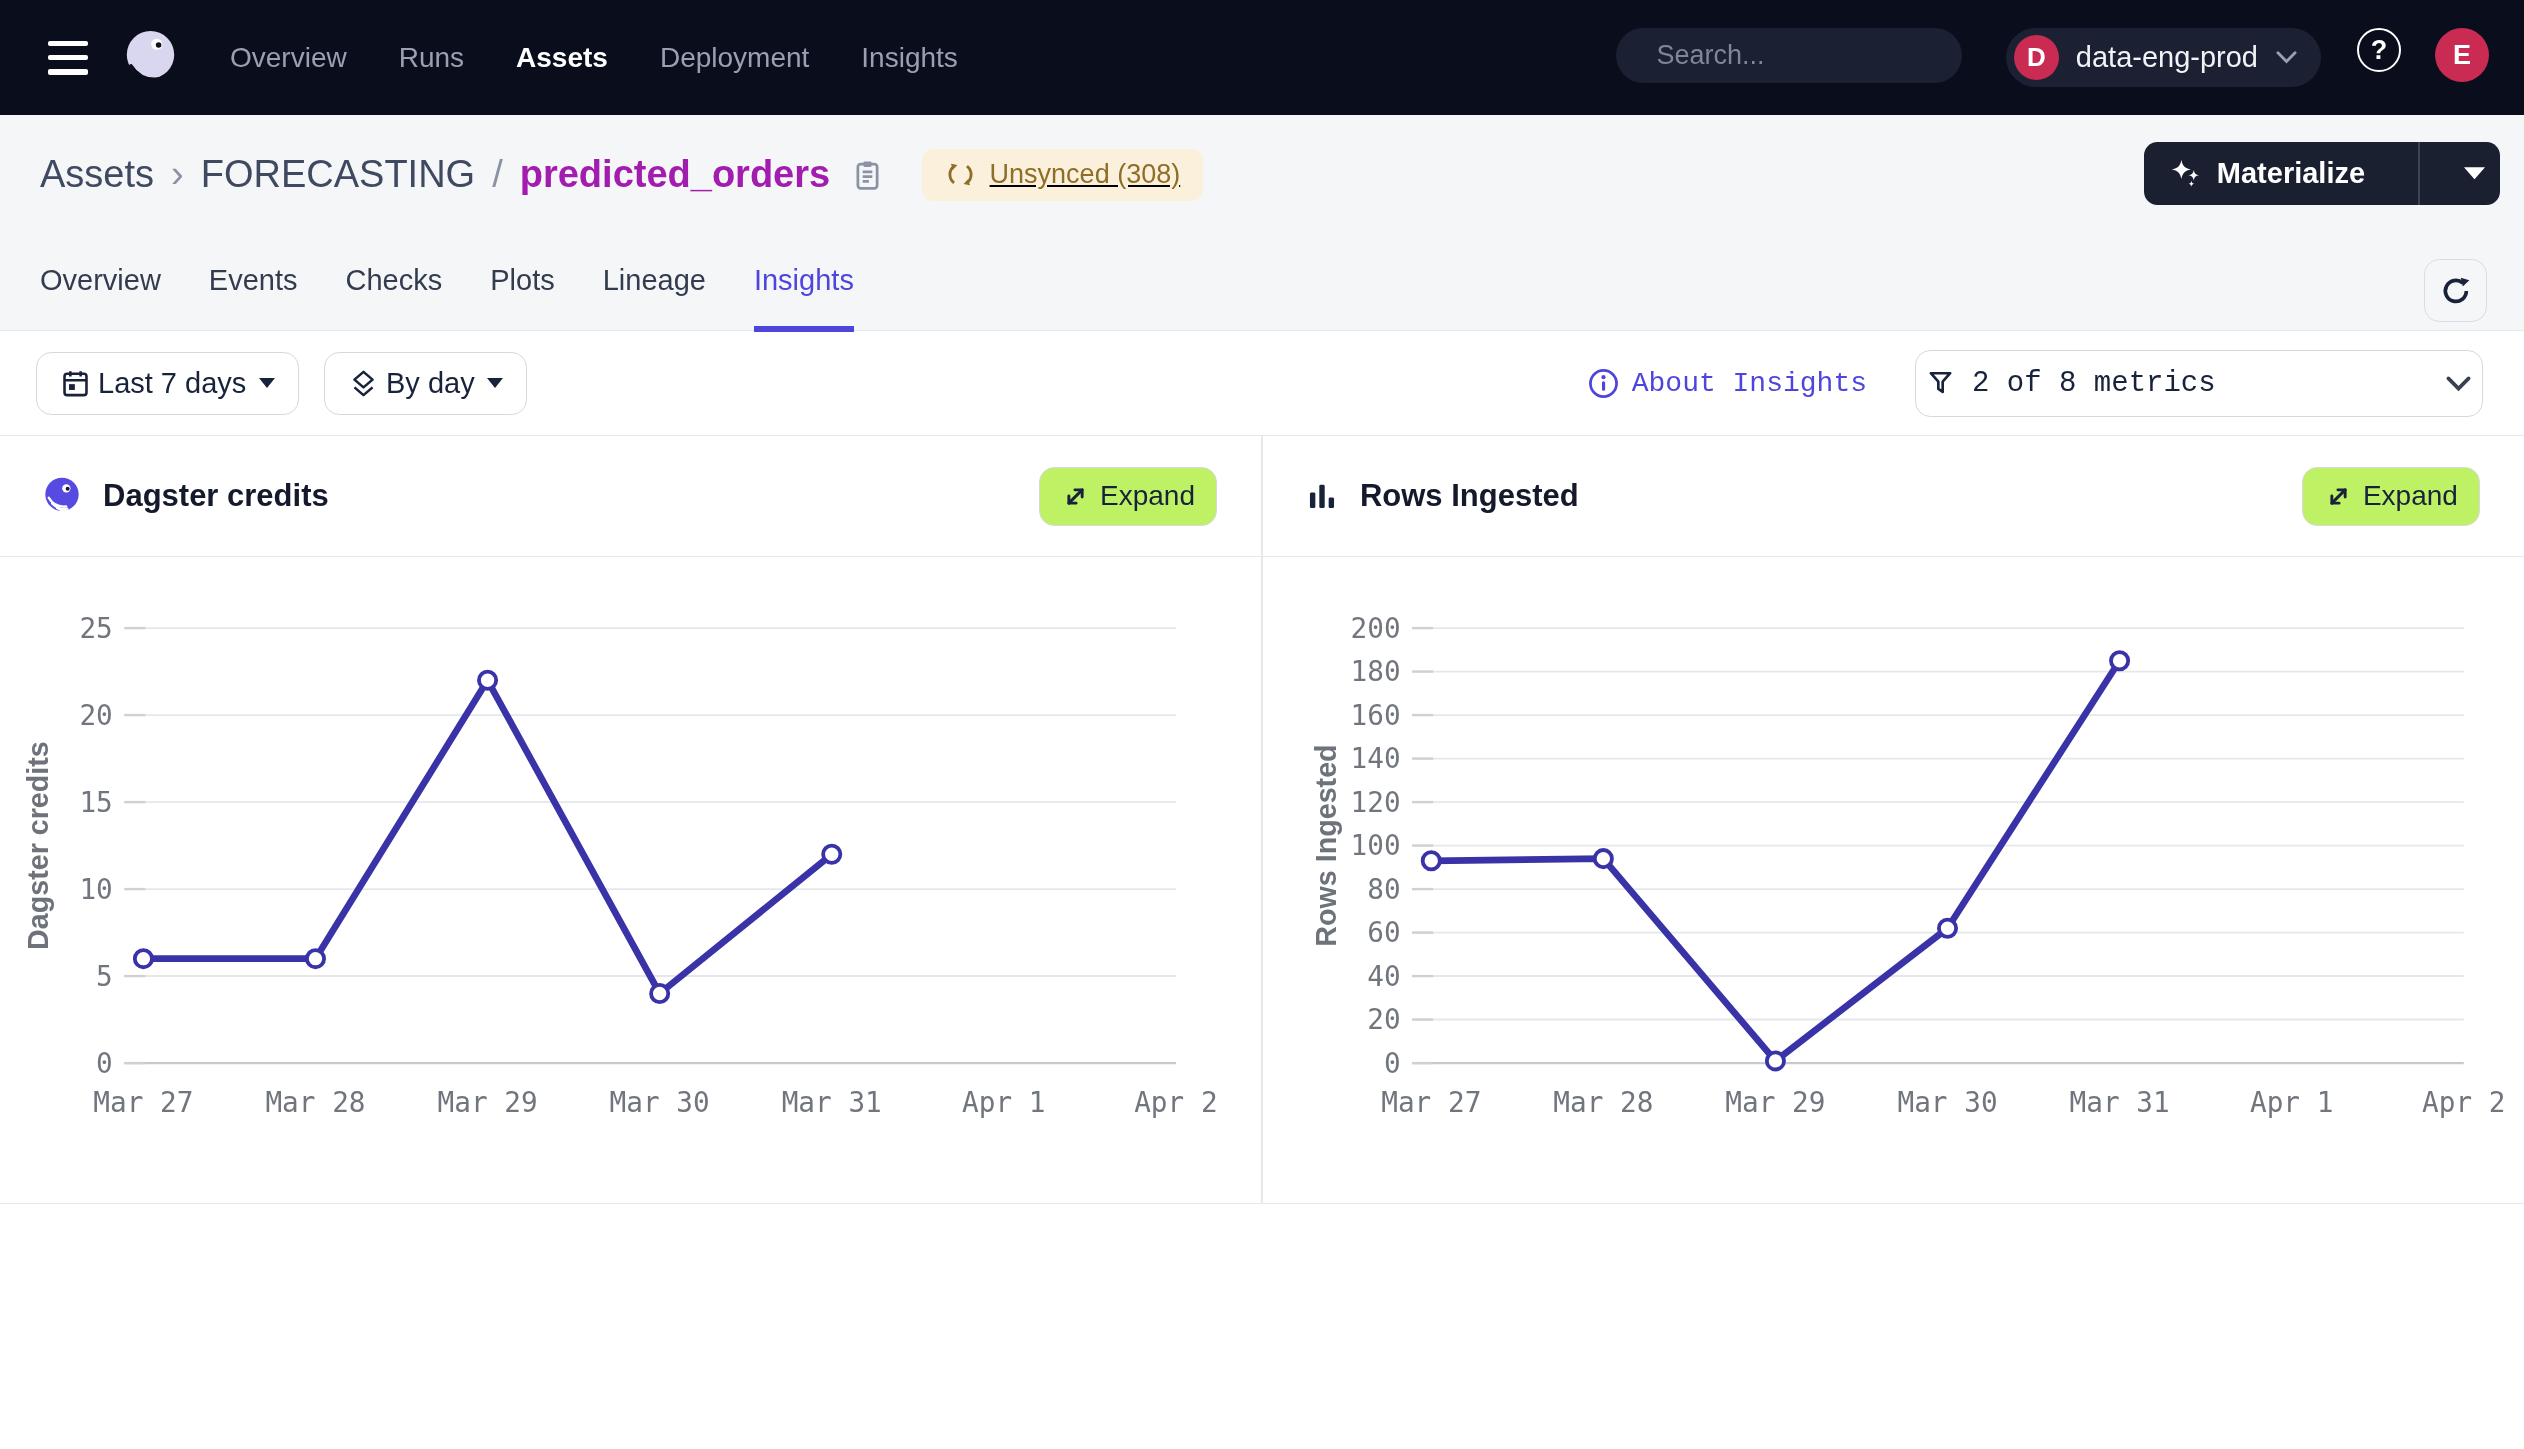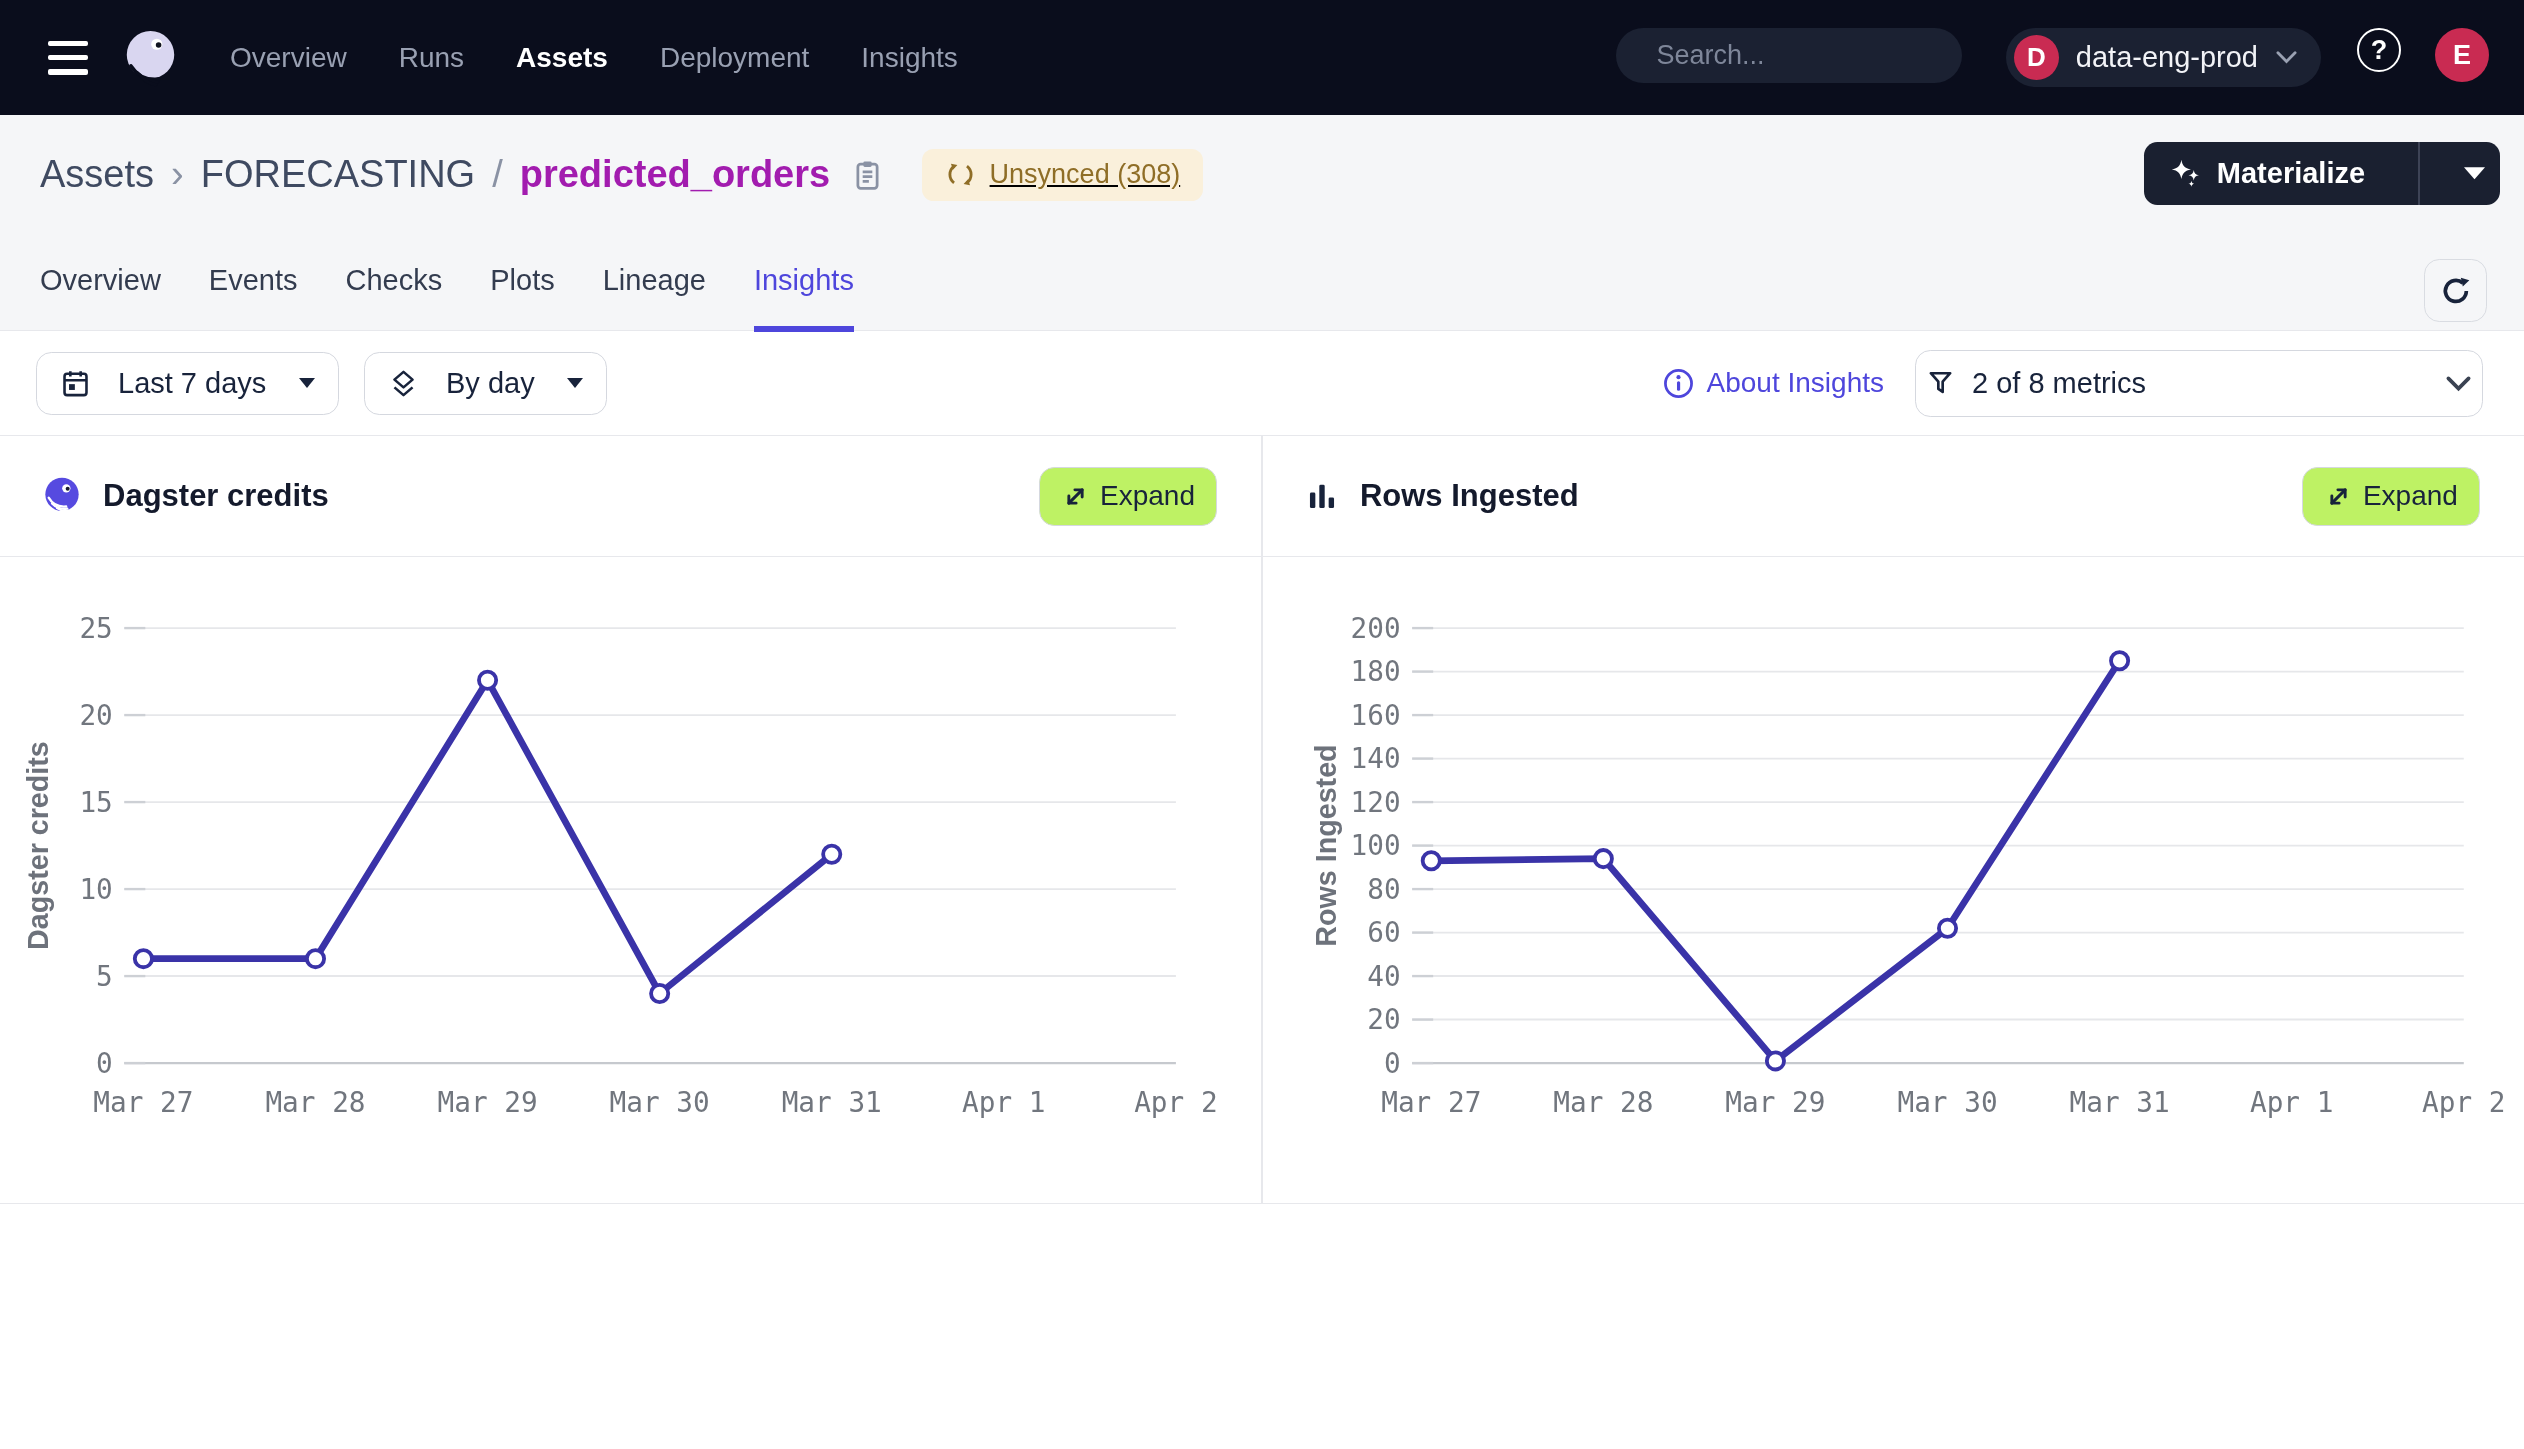--- a/index.html
+++ b/index.html
@@ -39,23 +39,23 @@
   .materialize-divider { width:1.9px; background:#3D4356; }
   .materialize-caret { width:52px; display:flex; align-items:center; justify-content:center; cursor:pointer; }
   .tabs-row { display:flex; gap:48px; margin-top:59px; }
   .tab { position:relative; font-size:29px; font-weight:500; color:#333C4F; padding-bottom:33px; cursor:pointer; }
   .tab.active { color:#4E46DC; }
   .tab.active::after { content:''; position:absolute; left:0; right:0; bottom:-1.9px; height:5.7px; background:#4E46DC; }
   .refresh-btn { position:absolute; right:38px; bottom:7.7px; width:63px; height:63px; border:1.9px solid #D9DCE2; border-radius:15.3px; background:transparent; display:flex; align-items:center; justify-content:center; cursor:pointer; }
 
   
   .toolbar { height:105px; background:#fff; border-bottom:1.9px solid #E7E8EC; display:flex; align-items:center; padding:0 42px 0 36px; gap:25px; }
-  .pill { height:63px; border:1.9px solid #D5D8DF; border-radius:15.3px; background:#fff; display:inline-flex; align-items:center; gap:27px; padding:0 23px; font-size:29px; color:#18233B; cursor:pointer; }
+  .pill { height:63px; border:1.9px solid #D5D8DF; border-radius:15.3px; background:#fff; display:inline-flex; align-items:center; gap:7px; padding:0 23px; font-size:29px; color:#18233B; cursor:pointer; }
   .caret-down { width:0; height:0; border-left:8.6px solid transparent; border-right:8.6px solid transparent; border-top:10.5px solid #18233B; margin-left:5.7px; }
-  .toolbar-right { margin-left:auto; display:flex; gap:31px; }
+  .toolbar-right { margin-left:auto; display:flex; gap:48px;font-family:Liberation Mono, monospace; }
   .about-link { display:flex; align-items:center; gap:11.5px; color:#4E46DC; font-size:28px; cursor:pointer; }
   .metrics-select { width:568px; height:67px; border:1.9px solid #D5D8DF; border-radius:15.3px; background:#fff; display:flex; align-items:center; gap:17px; padding:0 10px; font-size:29px; color:#18233B; cursor:pointer; }
   .metrics-select .chev { margin-left:auto; color:#3A4252; }
 
   
   .charts { display:grid; grid-template-columns:1261px 1.9px 1261px; border-bottom:1.9px solid #E7E8EC; background:#fff; }
   .vdivider { background:#E7E8EC; }
   .panel-header { height:121px; border-bottom:1.9px solid #E7E8EC; display:flex; align-items:center; padding:0 44px 0 42px; }
   .panel-title { display:flex; align-items:center; gap:21px; font-size:31px; font-weight:bold; color:#141A2C; }
   .expand-btn { margin-left:auto; height:59px; border:1.9px solid #D5D8DF; border-radius:15.3px; background:#bef264; display:inline-flex; align-items:center; gap:10px; padding:0 21px; font-size:28px; color:#18233B; cursor:pointer; }

